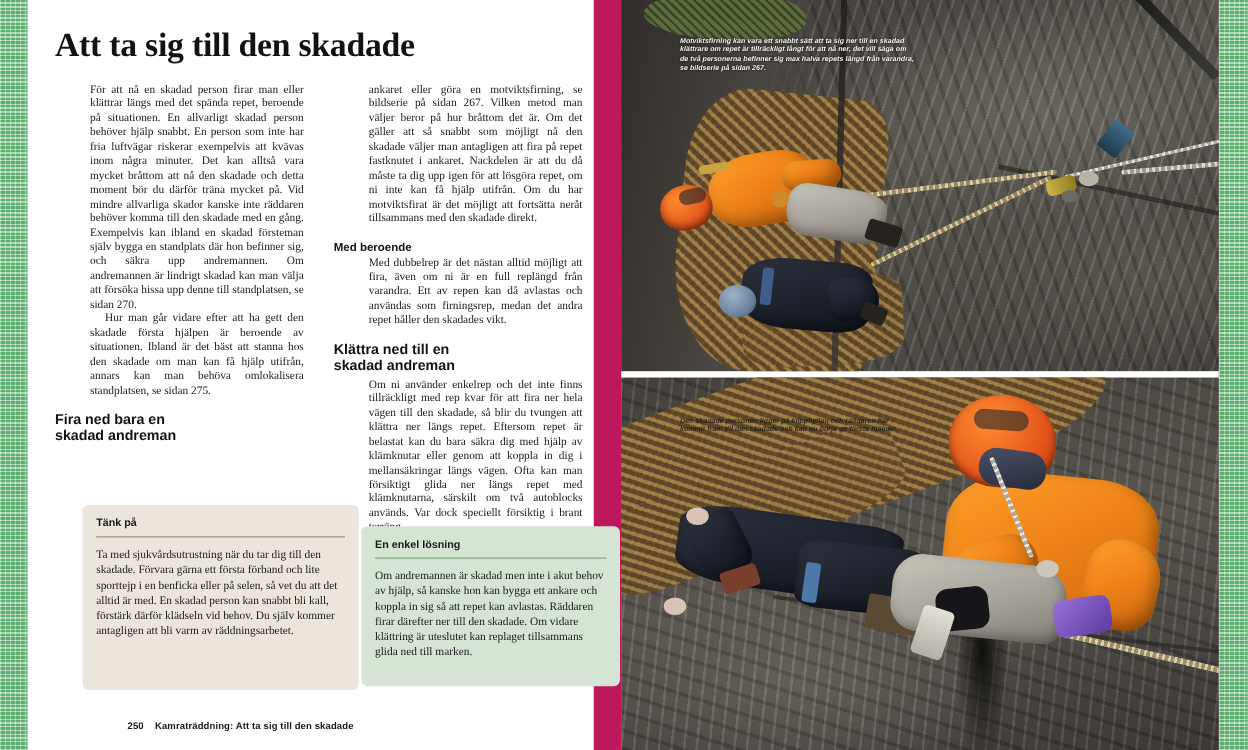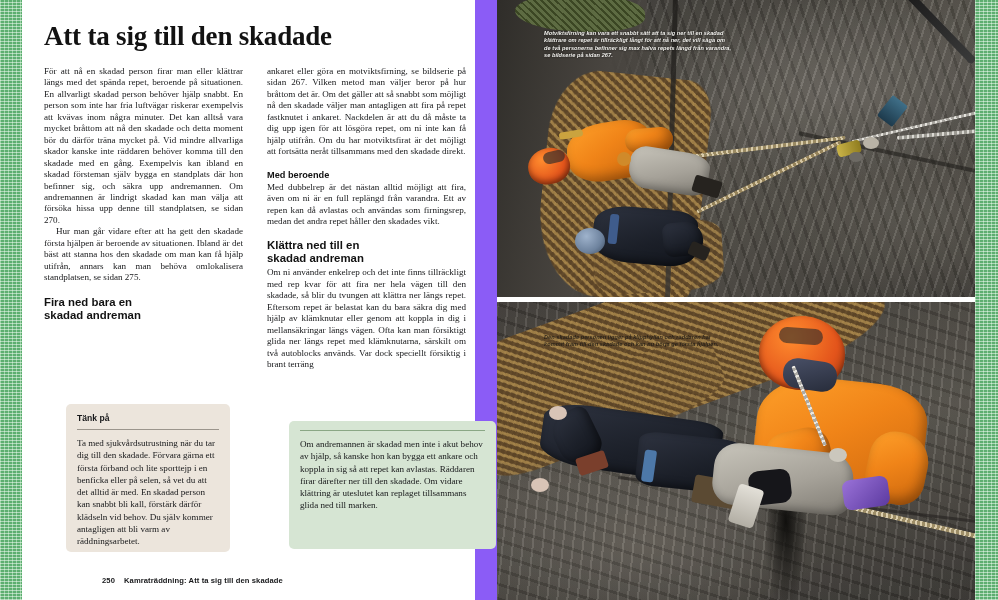--- a/index.html
+++ b/index.html
@@ -2,21 +2,21 @@
 <html><head>
 <meta charset="utf-8">
 <style>
   * { box-sizing: border-box; margin: 0; padding: 0; }
   html, body {
     width: 998px; height: 600px;
     background: #ffffff;
     font-family: "Liberation Serif", serif;
     overflow: hidden;
   }
-  .spread { position: relative; width: 998px; height: 600px; background: #8b5cf6; }
+  .spread { position: relative; width: 998px; height: 600px; background: #be185d; }
 
   
   .edge-strip {
     position: absolute; top: 0; height: 600px;
     background-color: #6dc07e;
     background-image:
       repeating-linear-gradient(0deg, rgba(255,255,255,.50) 0px, rgba(255,255,255,.50) 1px, rgba(0,0,0,0) 1px, rgba(0,0,0,0) 3px),
       repeating-linear-gradient(90deg, rgba(255,255,255,.30) 0px, rgba(255,255,255,.30) 1px, rgba(20,90,45,.18) 1px, rgba(20,90,45,.18) 4px);
   }
   .edge-left  { left: 0;   width: 22px; }
@@ -42,20 +42,21 @@
   }
   .col-a { left: 0; }
   .col-b { left: 223px; }
 
   p.body {
     font-size: 9.1px;
     line-height: 11.45px;
     text-align: justify;
     color: #17181a;
     hyphens: auto;
+    margin-left: 28px;
   }
   p.body + p.body { text-indent: 12px; }
   h2.sub {
     font-family: "Liberation Sans", sans-serif;
     font-size: 11.4px; font-weight: bold; line-height: 13px;
     color: #121212;
     margin-top: 12px; margin-bottom: 2px;
   }
   h3.subsmall {
     font-family: "Liberation Sans", sans-serif;
@@ -76,21 +77,21 @@
     font-family: "Liberation Sans", sans-serif;
     font-size: 8.6px; font-weight: bold; color: #17181a;
     padding-bottom: 6px;
   }
   .box-rule { height: 1px; background: #9b958c; margin-bottom: 7px; }
   .box-rule.green { background: #8aa785; }
   .box-text {
     font-size: 9.1px; line-height: 12.3px; color: #17181a;
   }
 
-  #thinkbox  { left: 44px;  top: 404px; width: 164px; height: 148px; }
+  #thinkbox  { left: 44px;  top: 404px; width: 221px; height: 148px; }
   #solbox    { left: 267px; top: 421px; width: 207px; height: 128px; }
 
   .footer {
     position: absolute; left: 44px; bottom: 15px;
     font-family: "Liberation Sans", sans-serif;
     font-size: 7.6px; font-weight: bold; color: #17181a;
     letter-spacing: .1px;
     margin-left: 36px;
   }
   .footer .pg { margin-right: 9px; }
@@ -210,20 +211,21 @@
       </div>
     </div>
 
     <div class="box box-beige" id="thinkbox">
       <div class="box-title">Tänk på</div>
       <div class="box-rule"></div>
       <div class="box-text">Ta med sjukvårdsutrustning när du tar dig till den skadade. Förvara gärna ett första förband och lite sporttejp i en benficka eller på selen, så vet du att det alltid är med. En skadad person kan snabbt bli kall, förstärk därför klädseln vid behov. Du själv kommer antagligen att bli varm av räddningsarbetet.</div>
     </div>
 
     <div class="box box-green" id="solbox">
+      <div class="box-title">En enkel lösning</div>
       <div class="box-rule green"></div>
       <div class="box-text">Om andremannen är skadad men inte i akut behov av hjälp, så kanske hon kan bygga ett ankare och koppla in sig så att repet kan avlastas. Räddaren firar därefter ner till den skadade. Om vidare klättring är uteslutet kan replaget tillsammans glida ned till marken.</div>
     </div>
 
     <div class="footer">
       <span class="pg">250</span><span>Kamraträddning: Att ta sig till den skadade</span>
     </div>
   </div>
 
   <div class="page-right">

